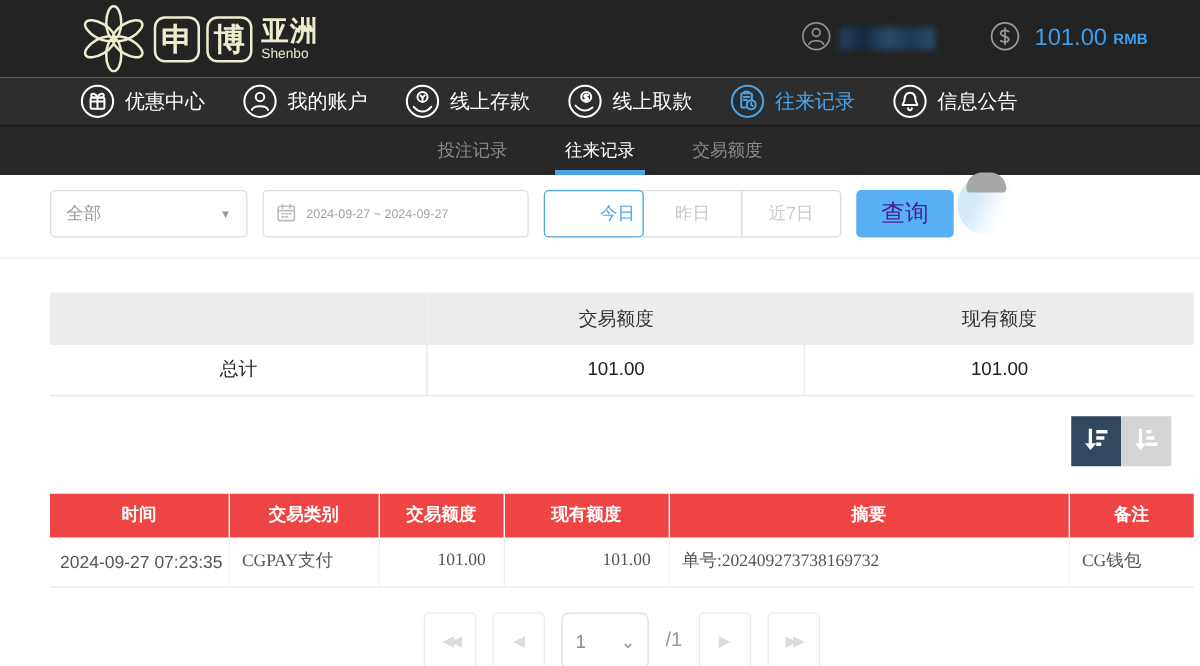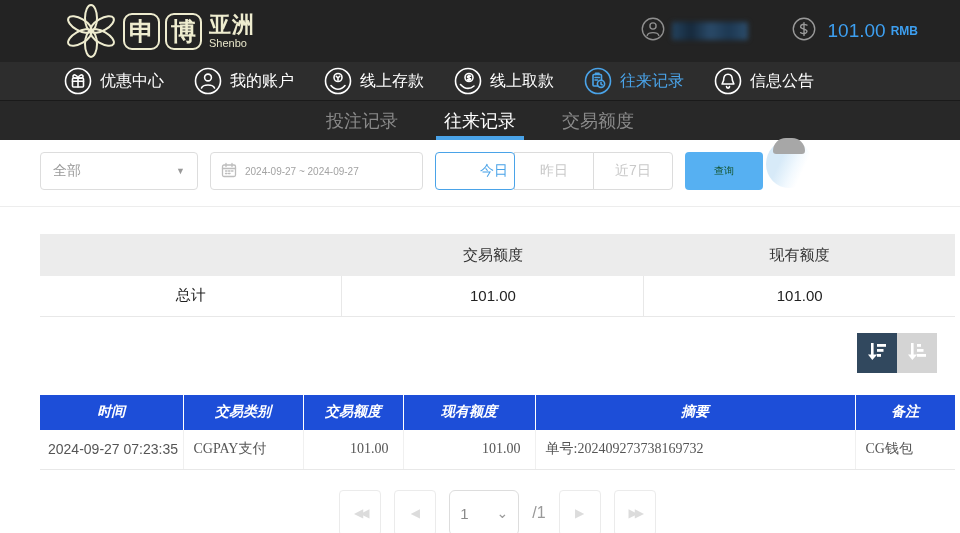--- a/index.html
+++ b/index.html
@@ -28,21 +28,21 @@
   
   .navbar { height:38px; background:#2d2d2d; display:flex; align-items:center;
     padding-left:64px; gap:30px; }
   .nav-item { display:flex; align-items:center; gap:8px; color:#fff; font-size:16px; cursor:pointer; }
   .nav-item svg { display:block; }
   .nav-item.active { color:#4aa3e8; }
 
   
   .tabbar { height:40px; background:#282828; border-top:1px solid #1a1a1a;
     display:flex; justify-content:center; gap:46px; }
-  .tab { color:#8a8a8a; font-size:18px; display:flex; align-items:center;
+  .tab { color:#8a8a8a; font-size:14px; display:flex; align-items:center;
     position:relative; cursor:pointer; }
   .tab.active { color:#fff; }
   .tab.active::after { content:""; position:absolute; bottom:0; left:-8px; right:-8px;
     height:4px; background:#4aa3e8; }
 
   
   .filter-row { display:flex; height:38px; margin:12px 0 0 40px; position:relative; z-index:2; }
   .select-box { width:158px; border:1px solid #ddd; border-radius:4px; background:#fff;
     display:flex; align-items:center; justify-content:space-between;
     padding:0 12px; color:#999; font-size:14px; cursor:pointer; }
@@ -50,22 +50,22 @@
   .date-box { width:213px; margin-left:12px; border:1px solid #ddd; border-radius:4px;
     display:flex; align-items:center; gap:8px; padding:0 10px;
     color:#a3a3a3; font-size:10px; cursor:pointer; }
   .btn-group { display:flex; margin-left:12px; }
   .qbtn { width:80px; border:1px solid #dcdcdc; background:#fff; color:#c9c9c9;
     font-size:14px; display:flex; align-items:center; justify-content:center; cursor:pointer; }
   .qbtn:nth-child(2),.qbtn:nth-child(3){ margin-left:-1px; }
   .qbtn:first-child { border-radius:4px 0 0 4px; }
   .qbtn:last-child { border-radius:0 4px 4px 0; }
   .qbtn.active { border-color:#4aa3e8; color:#4aa3e8; z-index:1; border-radius:4px;padding-left:38px; }
-  .query-btn { width:78px; margin-left:12px; background:#56b0f2; color:#14532d; border:none;
-    border-radius:4px; font-size:10px; cursor:pointer; }
+  .query-btn { width:78px; margin-left:12px; background:#56b0f2; color:#4c1d95; border:none;
+    border-radius:4px; font-size:19px; cursor:pointer; }
 
   .float-widget { position:absolute; left:766px; top:140px; width:46px; height:48px;
     border-radius:50%; z-index:1; cursor:pointer;
     background:linear-gradient(115deg,#d7eaf8 35%,#f2f9fe 60%,#ffffff 75%); }
   .float-widget::before { content:""; position:absolute; top:-2px; left:7px; right:7px;
     height:16px; border-radius:16px 16px 4px 4px; background:#a7a7a7; }
 
   .divider { margin-top:16px; border-bottom:1px solid #ededed; }
 
   
@@ -79,21 +79,21 @@
   
   .sort-row { width:915px; margin:16px 0 0 40px; display:flex;
     justify-content:flex-end; padding-right:18px; }
   .sort-btn { width:40px; height:40px; display:flex; align-items:center;
     justify-content:center; cursor:pointer; border:none; }
   .sort-desc { background:#31485e; }
   .sort-asc  { background:#d4d4d4; }
 
   
   .rec-table { width:915px; margin:22px 0 0 40px; border-collapse:collapse; font-size:14px; }
-  .rec-table th { background:#1d4ed8; color:#fff; height:35px; font-weight:bold;font-style:italic; }
+  .rec-table th { background:#ef4444; color:#fff; height:35px; font-weight:bold; }
   .rec-table th + th { border-left:1px solid #fff; }
   .rec-table td { height:40px; color:#555; border-bottom:1px solid #e8e8e8; padding:0 10px; }
   .rec-table td + td { border-left:1px solid #f0f0f0;font-family:Liberation Serif, serif; }
   .td-right { text-align:right; padding-right:14px !important; }
 
   
   .pagination { width:915px; margin:20px 0 0 40px; display:flex; justify-content:center;
     gap:13px; align-items:flex-start; }
   .pg-btn { width:42px; height:46px; border:1px solid #ebebeb; border-radius:4px;
     background:#fff; color:#dcdcdc; font-size:12px; display:flex; align-items:center;

